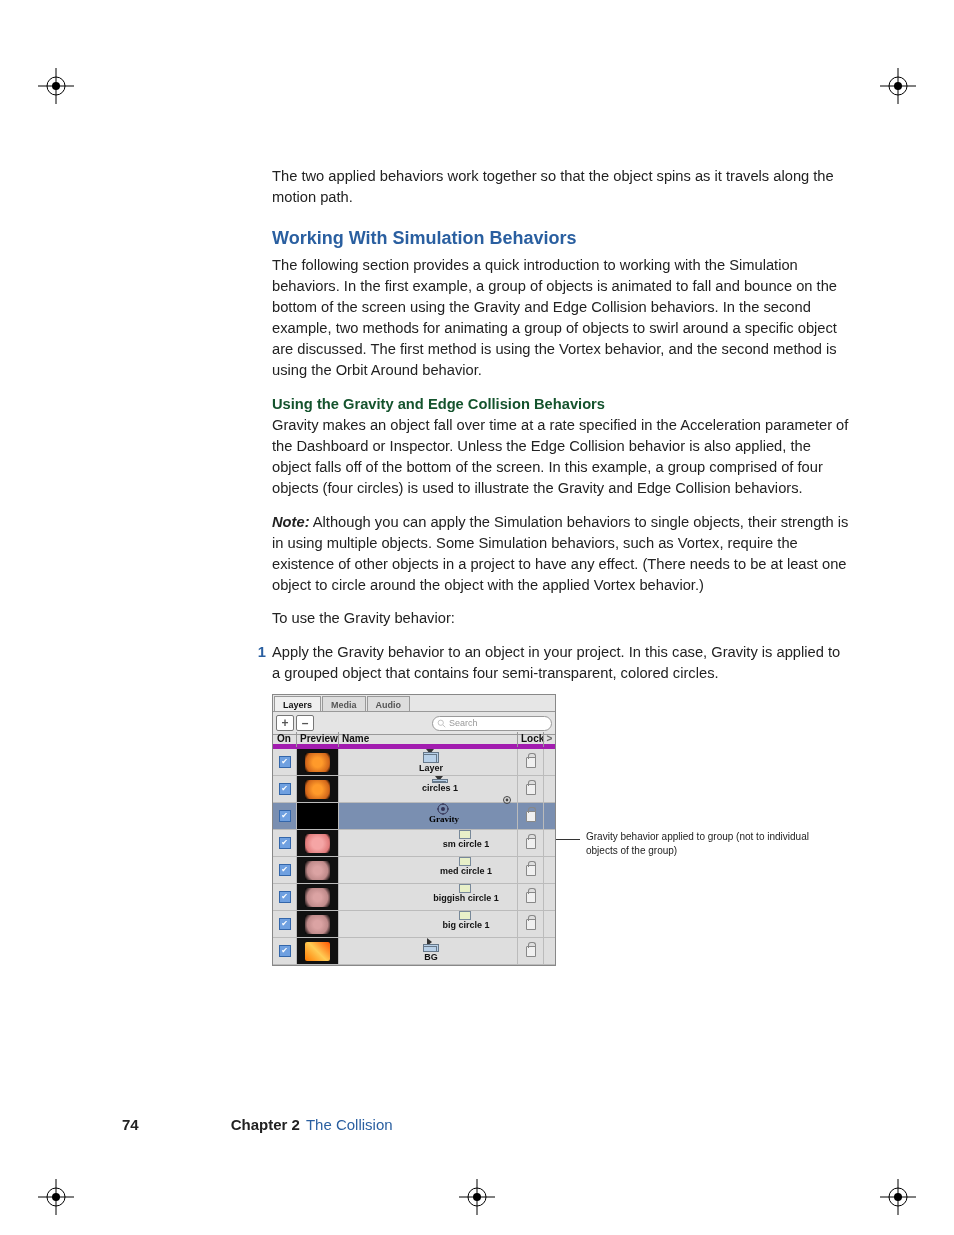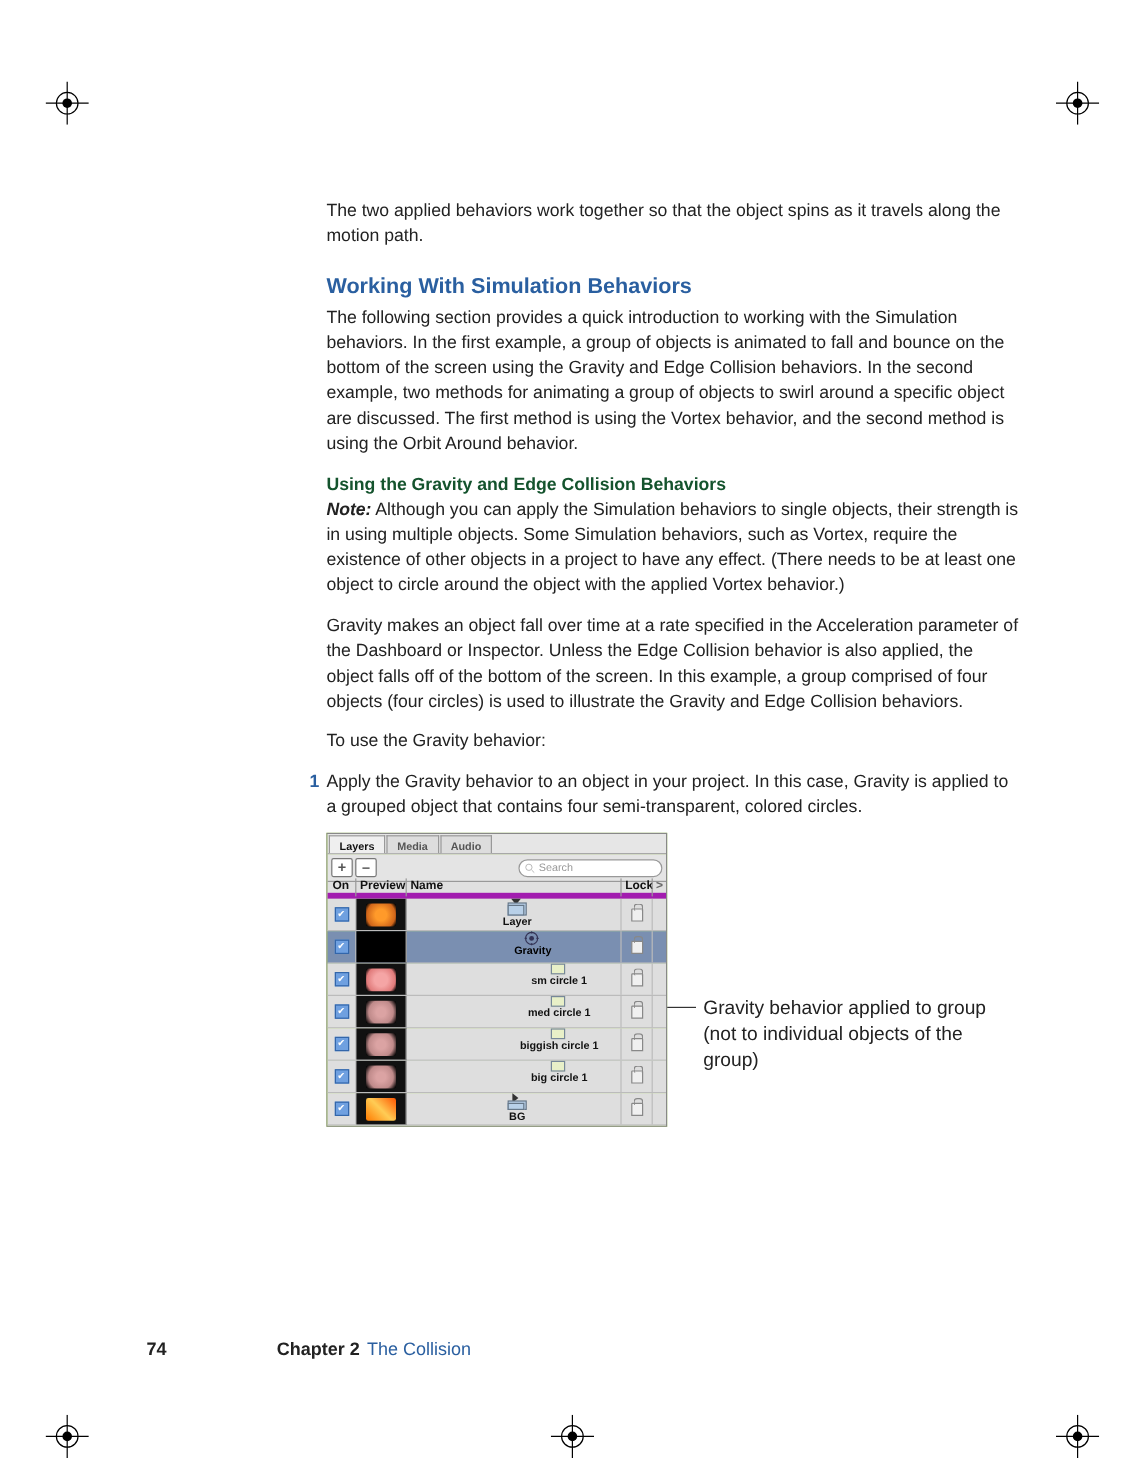--- a/index.html
+++ b/index.html
@@ -37,21 +37,21 @@
   .boldhead { font-weight: 400; margin-top: 6px; margin-bottom: 1px; }
   .note-label { font-weight: 700; font-style: italic; }
   .step-row { display: flex; margin-bottom: 10px; }
   .step-num { color: #2a5fa0; font-weight: 700; width: 20px; margin-left: -20px; text-align: right; padding-right: 6px; }
   .step-body { flex: 1; }
 
   
   .panel-wrap { display: flex; align-items: flex-start; margin-top: 4px; }
   .layers-panel {
     width: 284px;
-    background: #bef264;
+    background: #3b82f6;
     border: 1px solid #888;
     font-size: 10px;
     color: #111;
   }
   .tab-row { display: flex; background: #e6e6e6; border-bottom: 1px solid #999; }
   .tab {
     padding: 2px 8px; font-weight: 700; font-size: 9px;
     border: 1px solid #999; border-bottom: none;
     background: #efefef; margin: 1px 0 0 1px; height: 15px;
   }
@@ -117,27 +117,27 @@
   .tri { display: inline-block; width: 0; height: 0; margin: 0 3px 0 0; border-style: solid; }
   .tri.down { border-width: 5px 4px 0 4px; border-color: #333 transparent transparent transparent; }
   .tri.right { border-width: 4px 0 4px 5px; border-color: transparent transparent transparent #333; }
   .grpstack { display: inline-block; width: 14px; height: 10px; background: #b8d0e8; border: 1px solid #678; box-shadow: 1px -1px 0 #b8d0e8, 1px -1px 0 1px #678; margin: 0 3px -1px 0; }
   .layic { display: inline-block; width: 12px; height: 9px; background: #e8f0c8; border: 1px solid #789; margin: 0 3px -1px 0; }
   .bhvic { display: inline-block; width: 12px; height: 12px; margin: 0 3px -2px 0; }
   .gear { display: inline-block; width: 10px; height: 10px; margin-right: 5px; }
   .gear svg { display: block; }
   .indent1 { padding-left: 6px; }
   .indent2 { padding-left: 24px; }
-  .indent3 { padding-left: 32px; }
+  .indent3 { padding-left: 32px; font-family: Liberation Serif, serif; }
   .indent4 { padding-left: 76px; }
 
   .callout-line {
     width: 24px; height: 1px; background: #333; margin-top: 145px;
   }
-  .callout-text { width: 240px; font-size: 16px; line-height: 1.35; margin-left: 6px; margin-top: 136px; color: #222; }
+  .callout-text { width: 240px; font-size: 10px; line-height: 1.35; margin-left: 6px; margin-top: 136px; color: #222; }
 
   .footer {
     position: absolute; left: 122px; bottom: 100px; display: flex; align-items: baseline;
     font-size: 15px;
   }
   .footer .page { font-weight: 700; margin-right: 92px; }
   .footer .chap { font-weight: 700; margin-right: 6px; }
   .footer .title { color: #2a5fa0; }
 </style>
 </head>
@@ -184,23 +184,23 @@
     </svg>
   </div>
 
 <div class="content">
   <p>The two applied behaviors work together so that the object spins as it travels along the motion path.</p>
 
   <h2 class="section">Working With Simulation Behaviors</h2>
   <p>The following section provides a quick introduction to working with the Simulation behaviors. In the first example, a group of objects is animated to fall and bounce on the bottom of the screen using the Gravity and Edge Collision behaviors. In the second example, two methods for animating a group of objects to swirl around a specific object are discussed. The first method is using the Vortex behavior, and the second method is using the Orbit Around behavior.</p>
 
   <h3 class="sub">Using the Gravity and Edge Collision Behaviors</h3>
+  <p>Gravity makes an object fall over time at a rate specified in the Acceleration parameter of the Dashboard or Inspector. Unless the Edge Collision behavior is also applied, the object falls off of the bottom of the screen. In this example, a group comprised of four objects (four circles) is used to illustrate the Gravity and Edge Collision behaviors.</p>
+
   <p><span class="note-label">Note:</span><span>  Although you can apply the Simulation behaviors to single objects, their strength is in using multiple objects. Some Simulation behaviors, such as Vortex, require the existence of other objects in a project to have any effect. (There needs to be at least one object to circle around the object with the applied Vortex behavior.)</span></p>
-
-  <p>Gravity makes an object fall over time at a rate specified in the Acceleration parameter of the Dashboard or Inspector. Unless the Edge Collision behavior is also applied, the object falls off of the bottom of the screen. In this example, a group comprised of four objects (four circles) is used to illustrate the Gravity and Edge Collision behaviors.</p>
 
   <p class="boldhead">To use the Gravity behavior:</p>
   <div class="step-row">
     <div class="step-num">1</div>
     <div class="step-body">Apply the Gravity behavior to an object in your project. In this case, Gravity is applied to a grouped object that contains four semi-transparent, colored circles.</div>
   </div>
 
   <div class="panel-wrap">
     <div class="layers-panel">
       <div class="tab-row">
@@ -237,20 +237,43 @@
             <div class="cell name indent1">
               <span class="tri down"></span>
               <span class="grpstack"></span>
               <span>Layer</span>
             </div>
             <div class="cell lock">
               <div class="lock-ic"></div>
             </div>
             <div class="cell x"></div>
           </div>
+          <div class="row">
+            <div class="cell on">
+              <div class="cb"></div>
+            </div>
+            <div class="cell prev">
+              <div class="thumb orange"></div>
+            </div>
+            <div class="cell name indent2">
+              <span class="tri down"></span>
+              <span class="grpstack"></span>
+              <span>circles 1</span>
+              <span style="margin-left:auto" class="gear">
+                <svg viewBox="0 0 10 10">
+                  <circle cx="5" cy="5" r="3.5" fill="none" stroke="#444"></circle>
+                  <circle cx="5" cy="5" r="1.4" fill="#444"></circle>
+                </svg>
+              </span>
+            </div>
+            <div class="cell lock">
+              <div class="lock-ic"></div>
+            </div>
+            <div class="cell x"></div>
+          </div>
           <div class="row sel">
             <div class="cell on">
               <div class="cb"></div>
             </div>
             <div class="cell prev"></div>
             <div class="cell name indent3">
               <span class="bhvic"><svg viewBox="0 0 12 12">
                   <circle cx="6" cy="6" r="5" fill="none" stroke="#335" stroke-width="1"></circle>
                   <circle cx="6" cy="6" r="2" fill="#335"></circle>
                   <line x1="6" y1="0" x2="6" y2="2" stroke="#335"></line>

